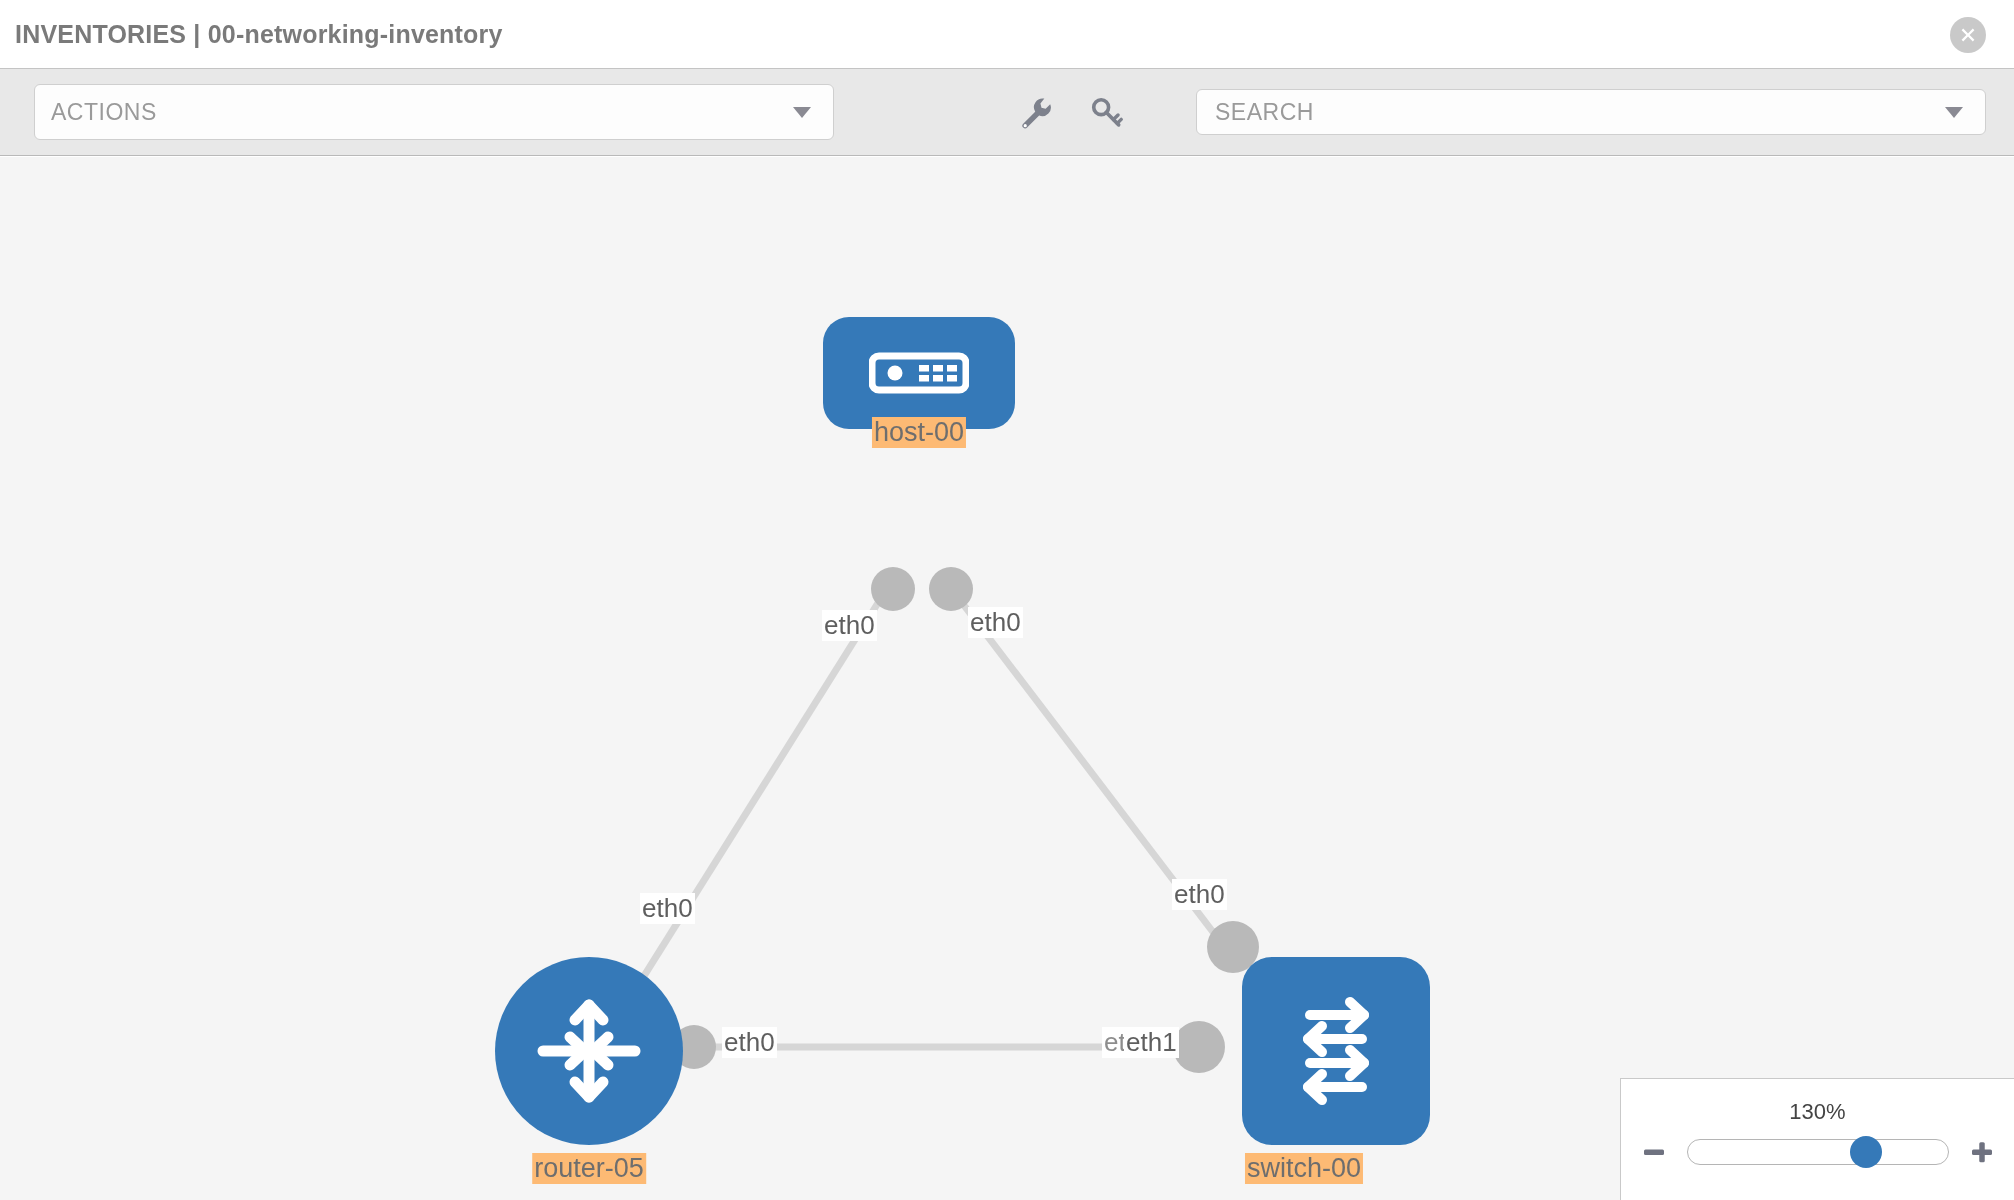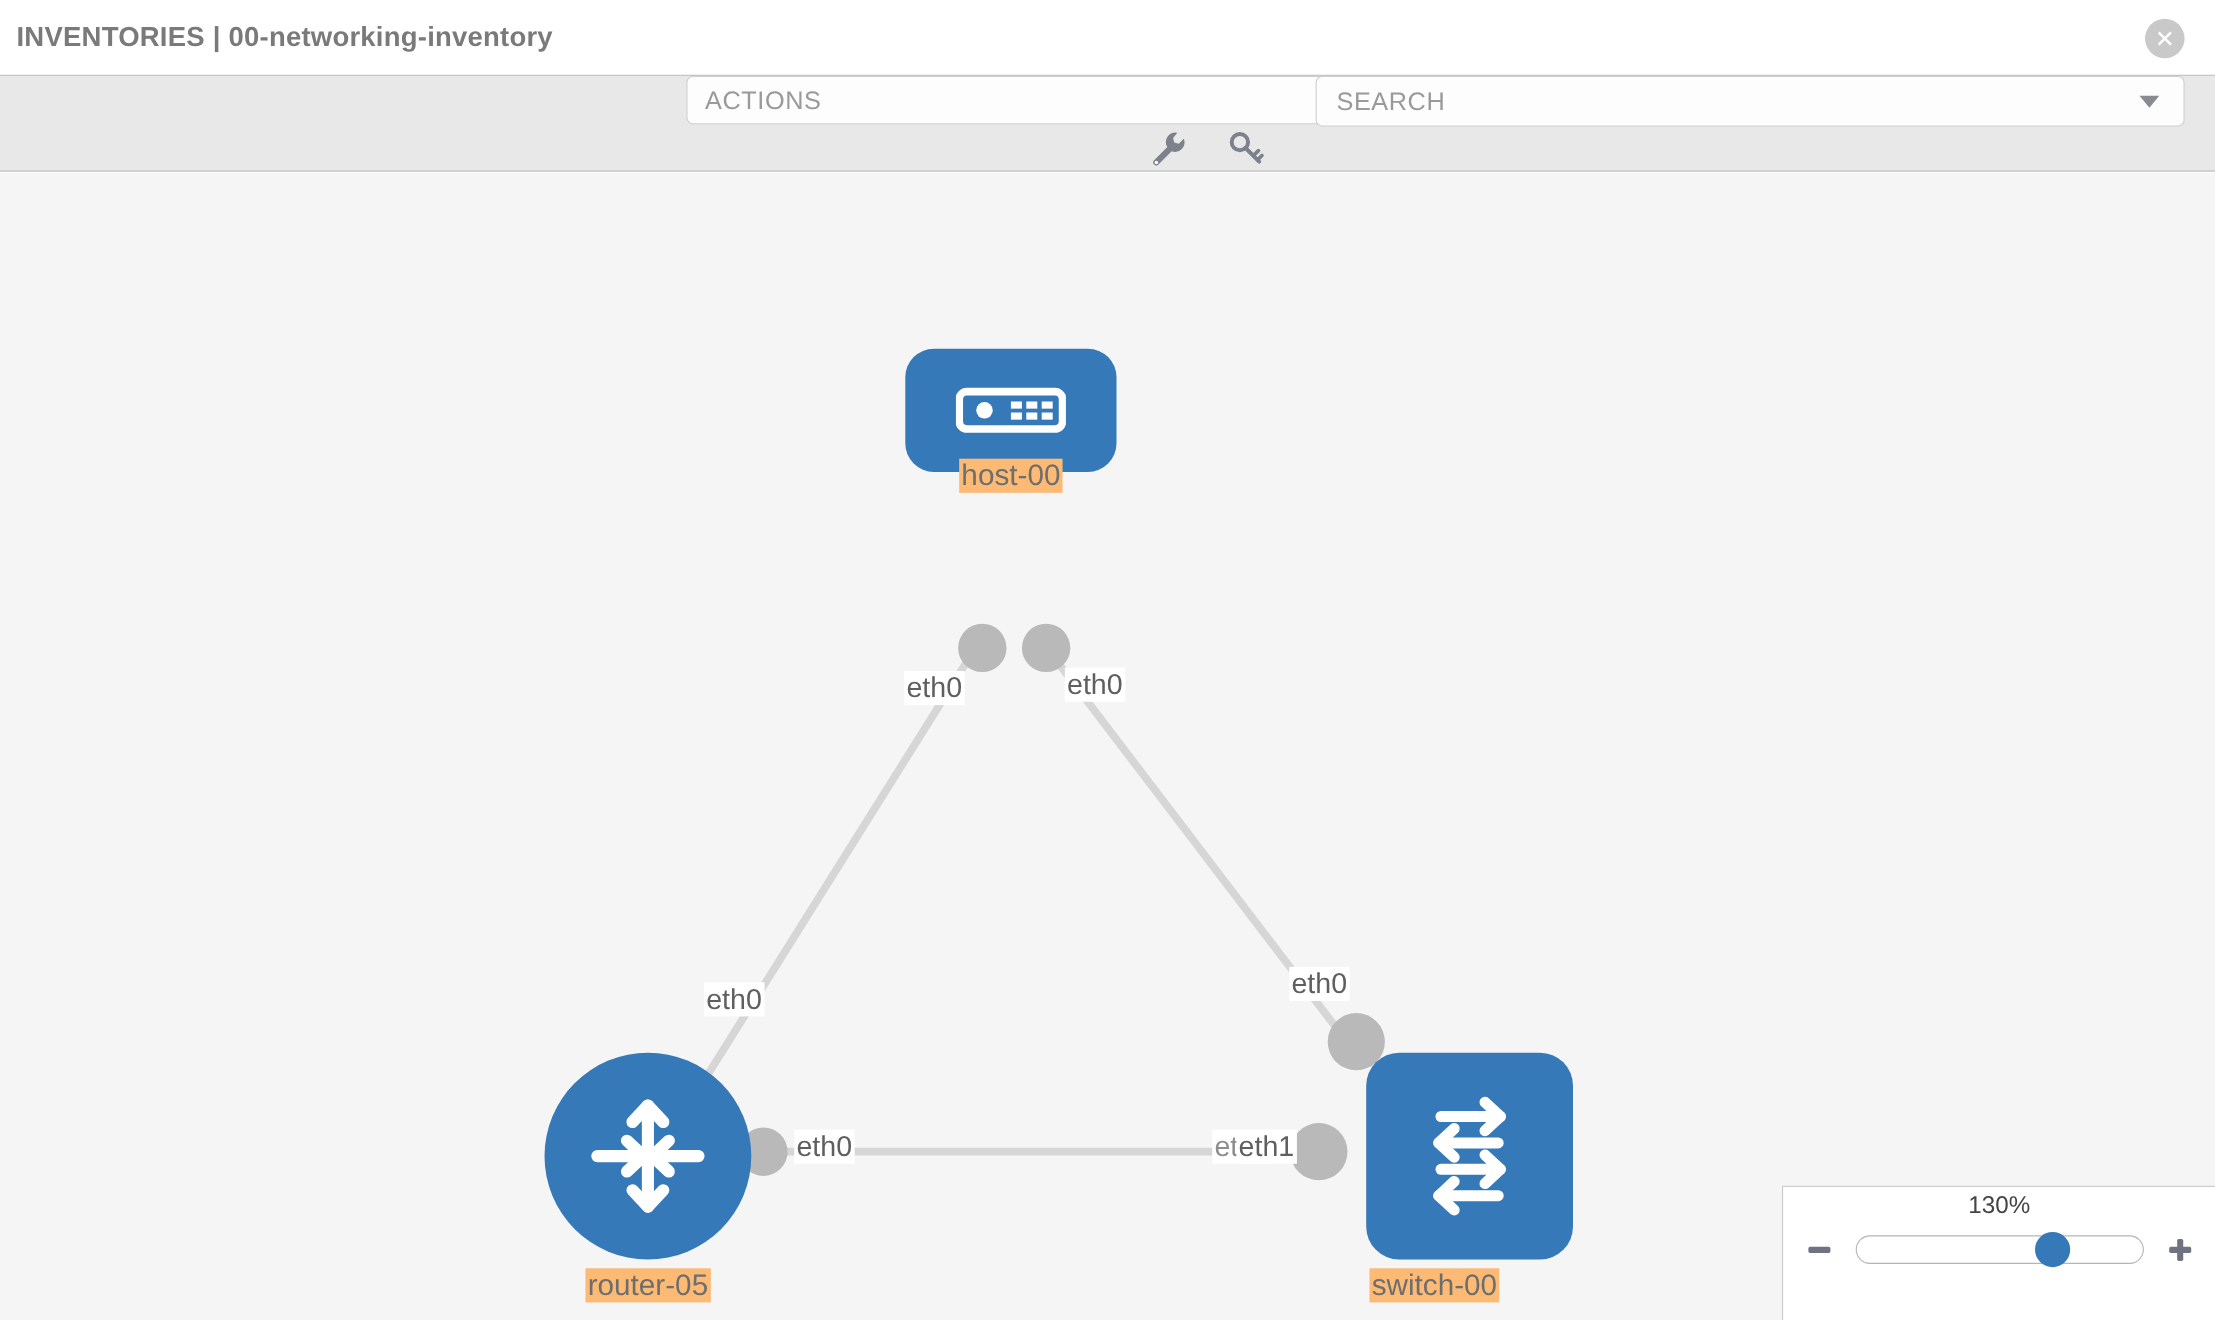--- a/index.html
+++ b/index.html
@@ -54,21 +54,20 @@
   .toolbar {
     position: absolute;
     top: 68px; left: 0;
     width: 2014px;
     height: 88px;
     background: #e8e8e8;
     border-top: 1px solid #c4c4c4;
     border-bottom: 1px solid #b9b9b9;
     display: flex;
     align-items: center;
-    flex-direction: column;
   }
   .actions-select {
     margin-left: 34px;
     width: 800px;
     height: 56px;
     background: #fdfdfd;
     border: 1px solid #cfcfcf;
     border-radius: 6px;
     display: flex;
     align-items: center;
@@ -178,21 +177,21 @@
     height: 122px;
     background: #ffffff;
     border: 1px solid #c9c9c9;
     border-right: none;
     border-bottom: none;
   }
   .zoom-value {
     text-align: center;
     font-size: 22px;
     color: #444;
-    margin-top: 4px;
+    margin-top: 20px;
   }
   .zoom-row {
     display: flex;
     align-items: center;
     justify-content: center;
     gap: 18px;
     margin-top: 12px;
   }
   .zoom-btn {
     width: 30px; height: 30px;

